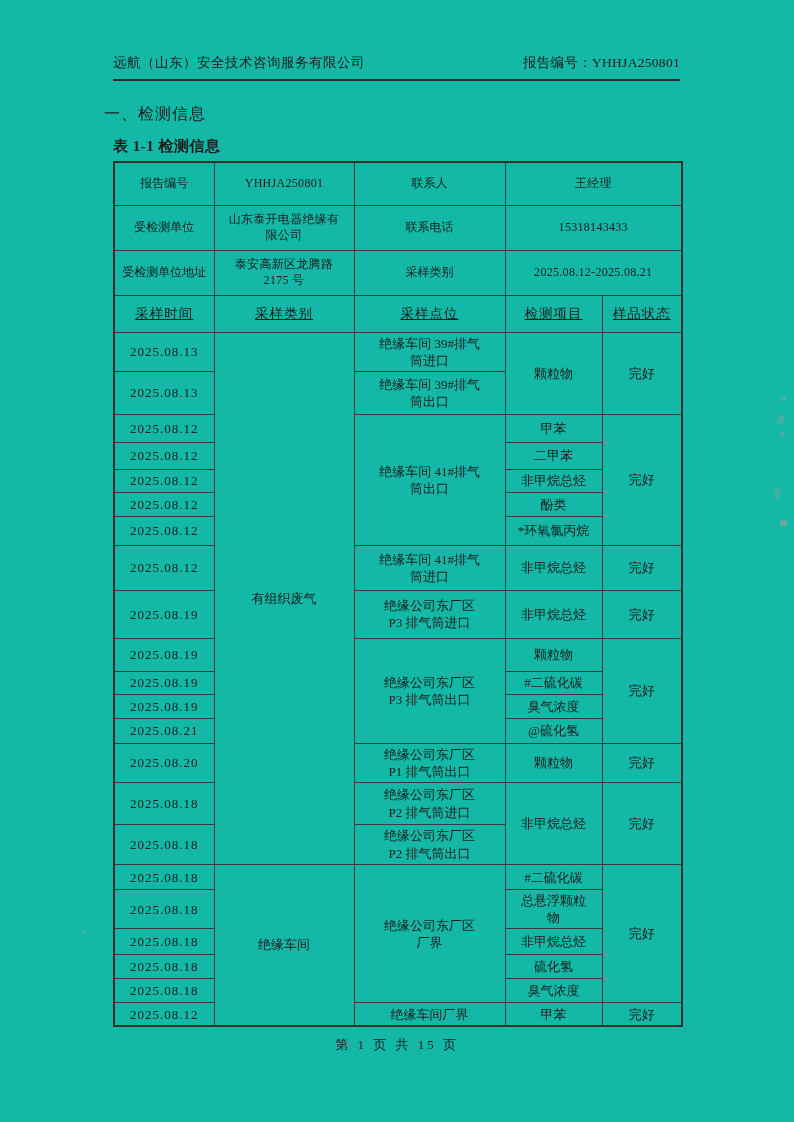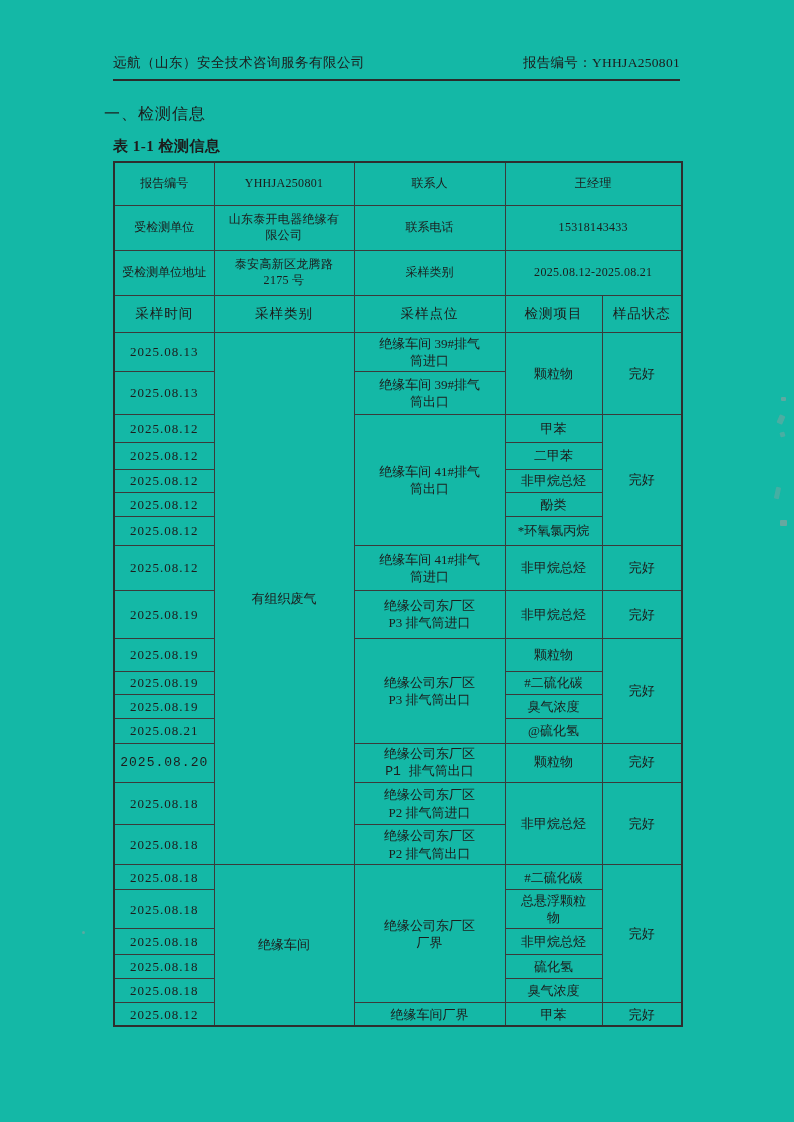--- a/index.html
+++ b/index.html
@@ -30,21 +30,21 @@
     position:absolute; left:113px; top:161px; width:568px;
     border-collapse:collapse; table-layout:fixed;
     border:2px solid #2e2e2e;
   }
   table.report td, table.report th {
     border:1px solid #3a3a3a;
     text-align:center; vertical-align:middle;
     font-size:13px; font-weight:400; line-height:1.32;
     padding:2px 3px; white-space:pre-line; overflow:hidden;
   }
-  table.report th { font-size:13.5px; letter-spacing:1px; }
+  table.report th { font-size:13.5px; letter-spacing:1px;text-decoration:underline; }
   tr.info-row td { font-size:12px; }
   tr.info-row td.val { letter-spacing:.3px; }
   table.report tbody.samples td:first-child { letter-spacing:1px;margin-top:20px; }
   
   .page-footer {
     position:absolute; left:0; top:1036px; width:100%;
     text-align:center; font-size:13px; letter-spacing:3px;
   }
   
   .artifact { position:absolute; background:#9d9d9d; opacity:.55; border-radius:1px; }
@@ -169,21 +169,21 @@
           <td>#二硫化碳</td>
         </tr>
         <tr style="height: 24px;">
           <td>2025.08.19</td>
           <td>臭气浓度</td>
         </tr>
         <tr style="height: 25px;">
           <td>2025.08.21</td>
           <td>@硫化氢</td>
         </tr>
-        <tr style="height: 39px; font-family: Liberation Mono, monospace;">
+        <tr style="height: 39px;">
           <td>2025.08.20</td>
           <td>绝缘公司东厂区
 P1 排气筒出口</td>
           <td>颗粒物</td>
           <td>完好</td>
         </tr>
         <tr style="height: 42px;">
           <td>2025.08.18</td>
           <td>绝缘公司东厂区
 P2 排气筒进口</td>
@@ -222,20 +222,21 @@
         </tr>
         <tr style="height: 23px;">
           <td>2025.08.12</td>
           <td>绝缘车间厂界</td>
           <td>甲苯</td>
           <td>完好</td>
         </tr>
       </tbody>
   </table>
 
+  <div class="page-footer">第 1 页 共 15 页</div>
 
   <div class="artifact a1"></div>
   <div class="artifact a2"></div>
   <div class="artifact a3"></div>
   <div class="artifact a4"></div>
   <div class="artifact a5"></div>
   <div class="artifact a6"></div>
 
 </div>
 

